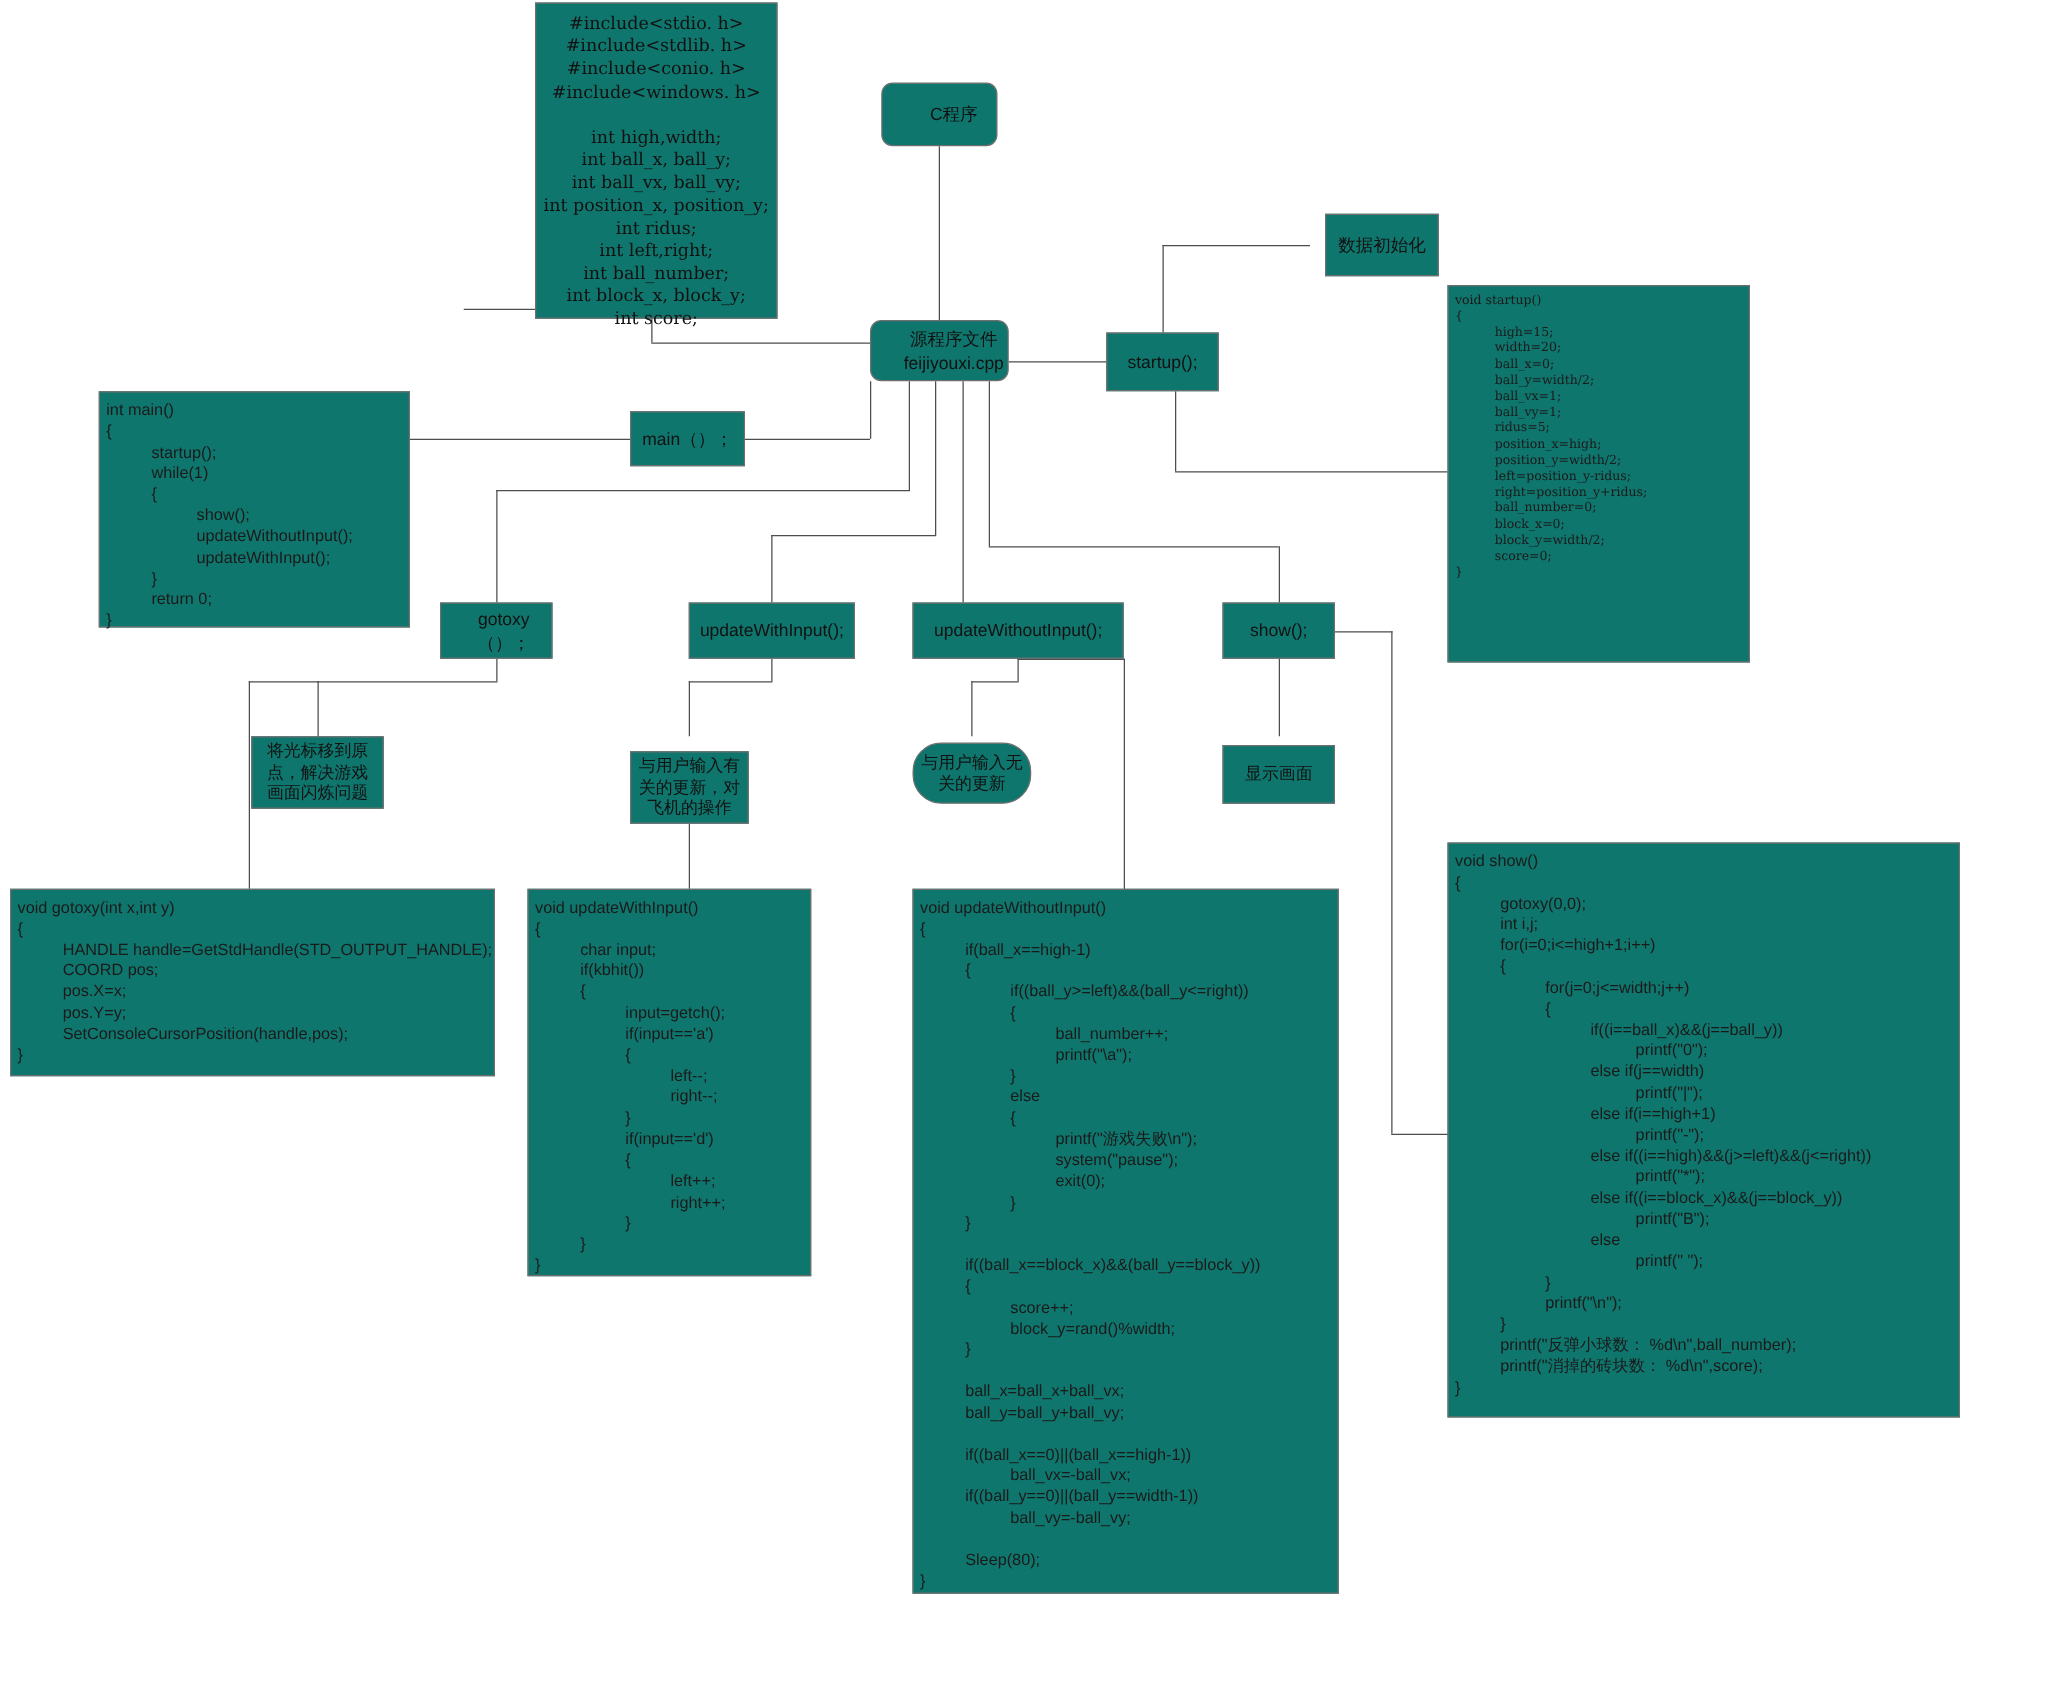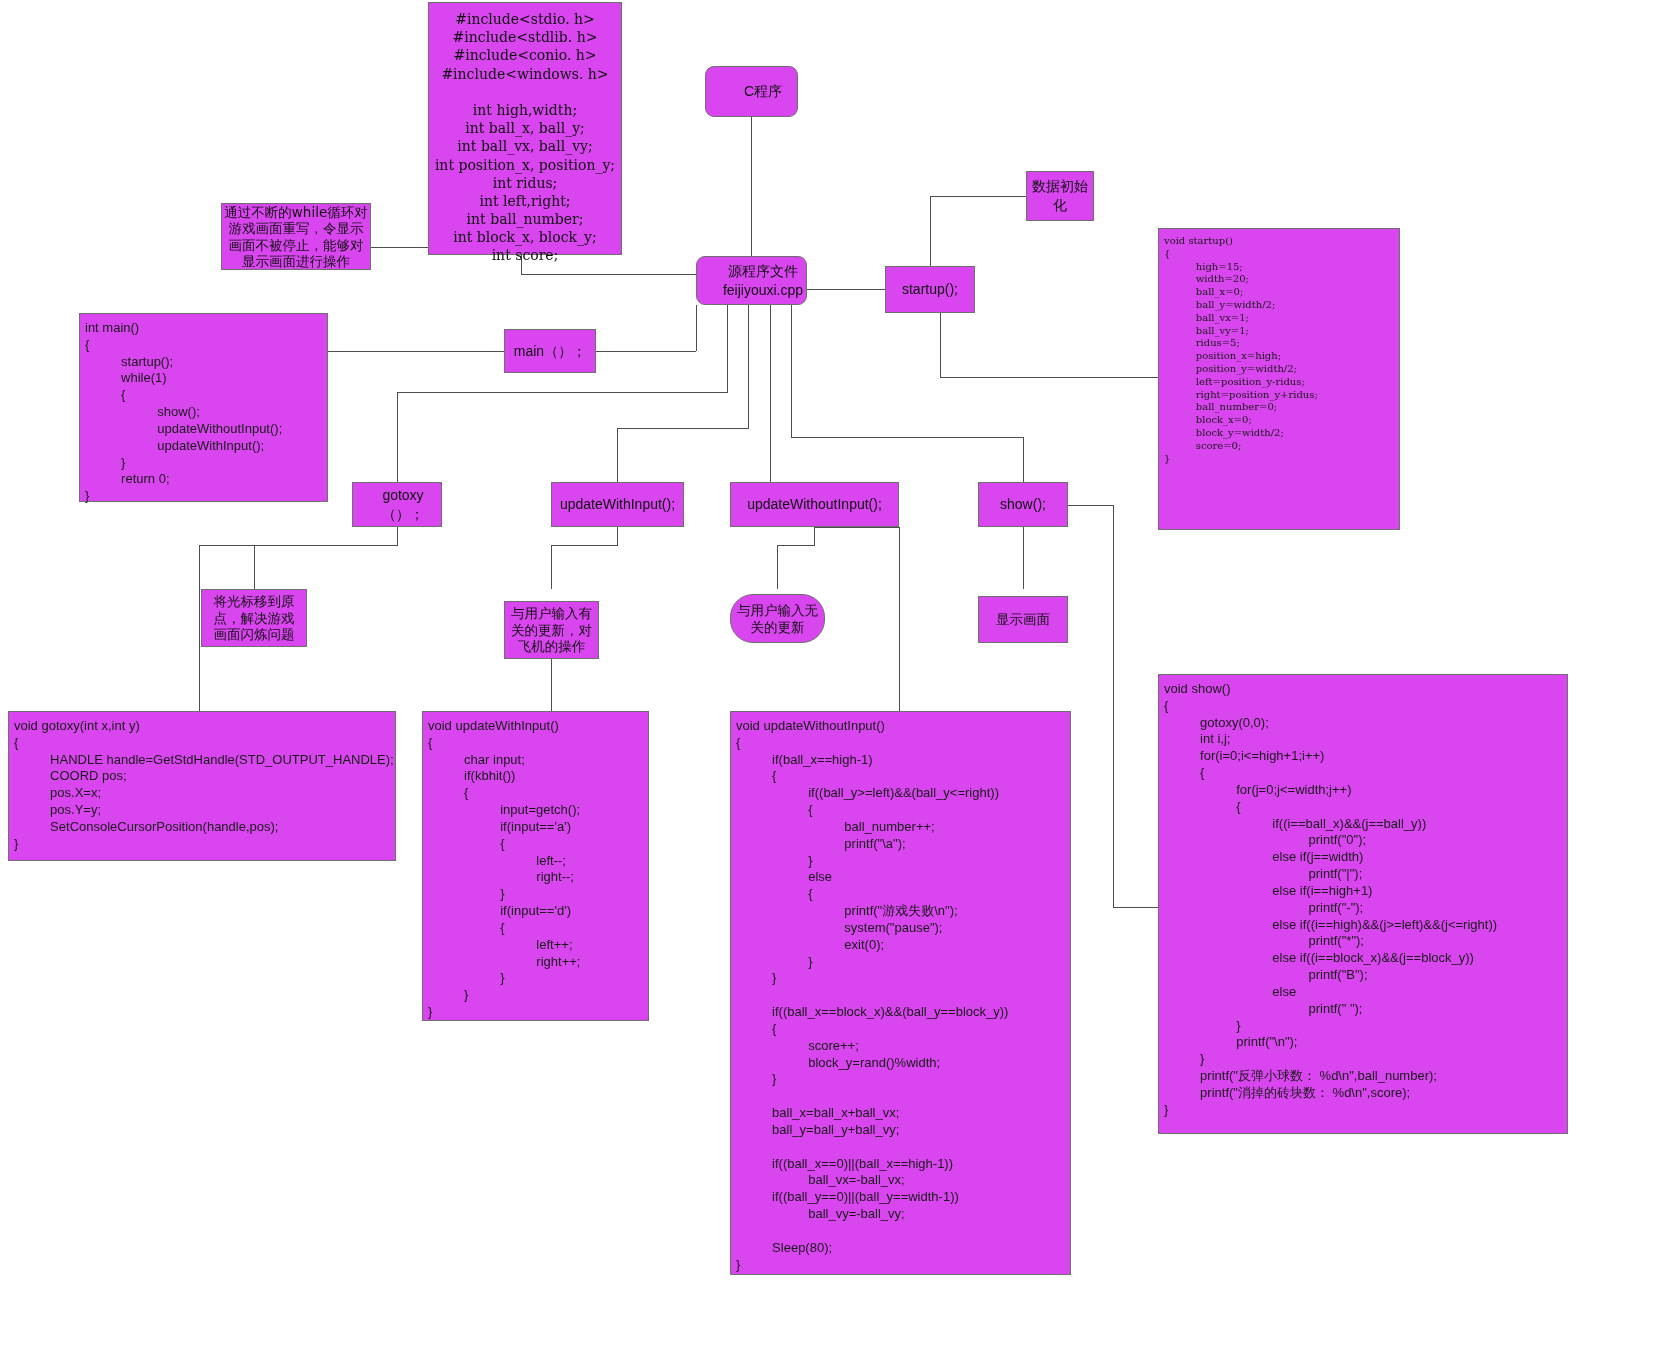--- a/index.html
+++ b/index.html
@@ -1,20 +1,20 @@
 <!DOCTYPE html>
 <html><head>
 <meta charset="utf-8">
 <style>
   html,body{margin:0;padding:0;background:#ffffff;}
   body{font-family:"Liberation Sans",sans-serif;}
   #canvas{position:relative;width:1657px;height:1348px;overflow:hidden;background:#fff;}
 
   
-  .box{position:absolute;box-sizing:border-box;background:#d946ef;border:1px solid #6f6f6f;}
+  .box{position:absolute;box-sizing:border-box;background:#0f766e;border:1px solid #6f6f6f;}
   .rbox{border-radius:9px;padding-left:23px;}
   .center{display:flex;align-items:center;justify-content:center;text-align:center;}
   .node-label{font-family:"Liberation Sans",sans-serif;font-size:14px;color:#111;line-height:1.35;white-space:pre-line;}
   .note{font-family:"DejaVu Sans",sans-serif;font-size:13.5px;color:#111;line-height:1.22;text-align:center;white-space:pre-line;}
   .code{font-family:"Liberation Sans",sans-serif;font-size:13px;color:#1a1a1a;line-height:1.295;white-space:pre;padding:6px 0 0 5px;}
   .code.serif{font-family:"DejaVu Serif",serif;font-size:10px;line-height:1.28;}
   .decl{font-family:"DejaVu Serif",serif;font-size:14px;color:#111;line-height:1.30;white-space:pre;text-align:center;padding-top:7px;}
 
   
   .ln{position:absolute;background:#4d4d4d;}
@@ -96,33 +96,27 @@
 int left,right;
 int ball_number;
 int block_x, block_y;
 int score;</div>
   </div>
 
   <div class="box rbox center" style="left:705px;top:66px;width:93px;height:51px;">
     <span class="node-label">C程序</span>
   </div>
 
-  <div class="box center" style="left:221px;top:203px;width:150px;height:67px;">
-    <span class="note">通过不断的while循环对
-游戏画面重写，令显示
-画面不被停止，能够对
-显示画面进行操作</span>
-  </div>
 
   <div class="box rbox center" style="left:696px;top:256px;width:111px;height:49px;">
     <span class="node-label">源程序文件
 feijiyouxi.cpp</span>
   </div>
 
-  <div class="box center" style="left:1026px;top:171px;width:68px;height:50px;">
+  <div class="box center" style="left:1060px;top:171px;width:91px;height:50px;">
     <span class="node-label">数据初始化</span>
   </div>
 
   <div class="box center" style="left:885px;top:266px;width:90px;height:47px;">
     <span class="node-label">startup();</span>
   </div>
 
   <div class="box" style="left:1158px;top:228px;width:242px;height:302px;">
     <div class="code serif">void startup()
 {

